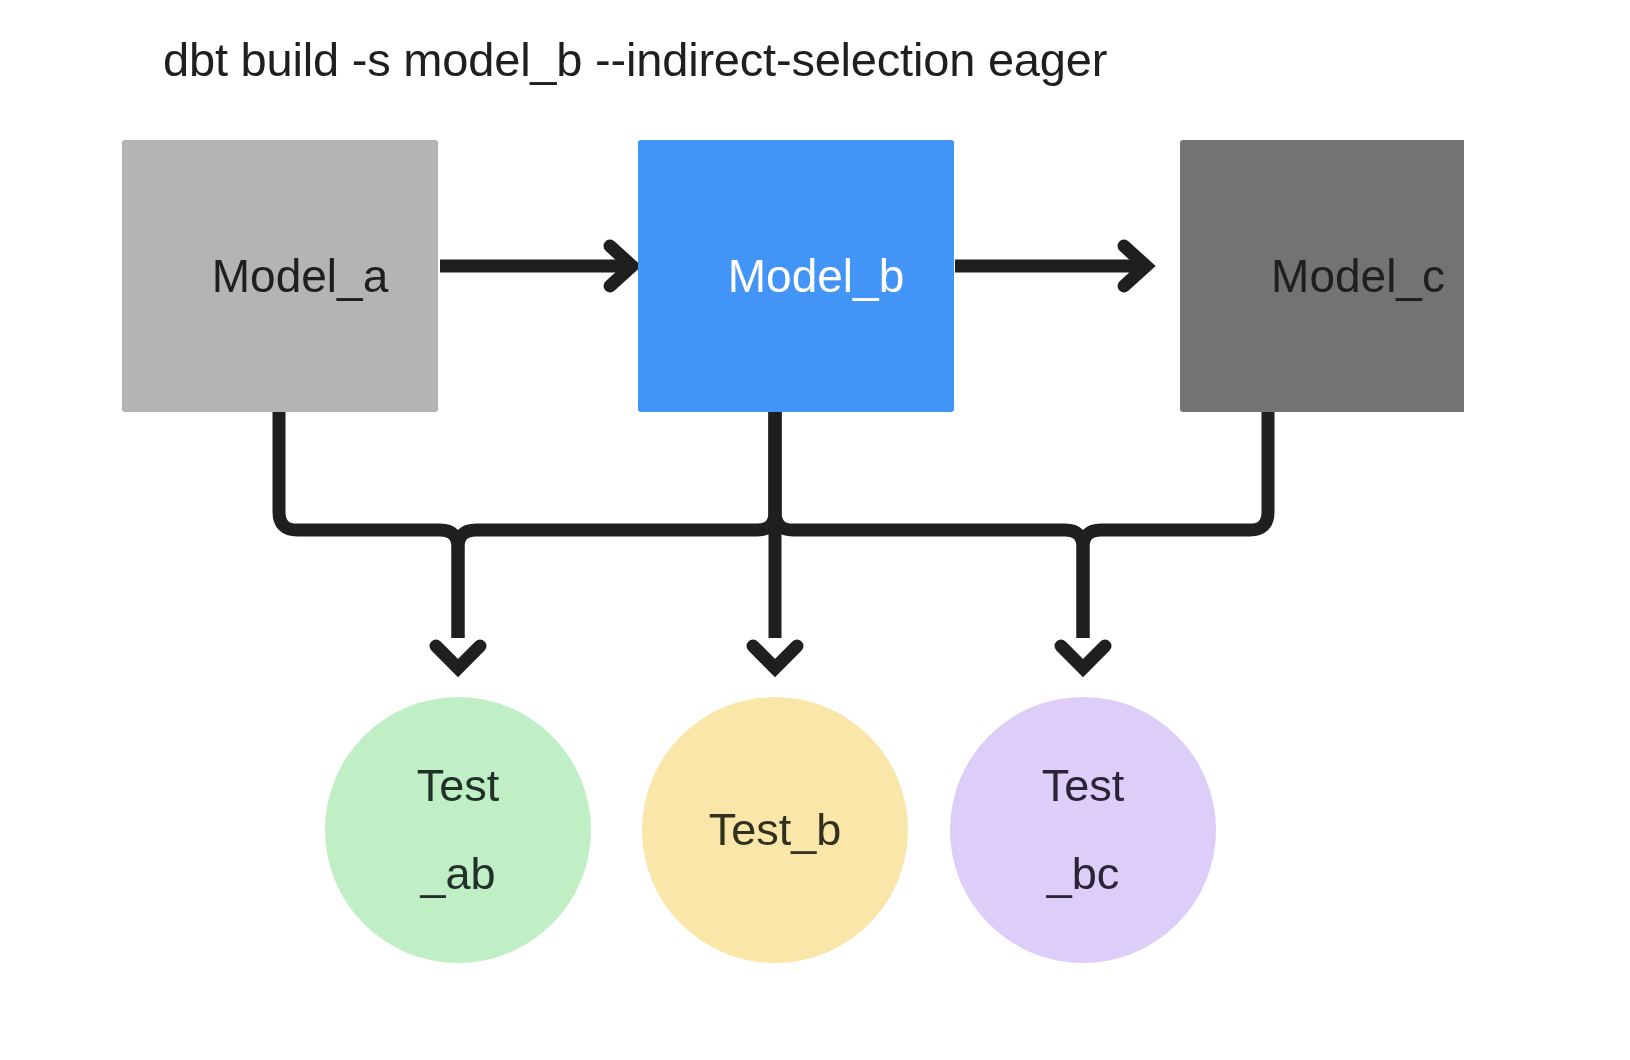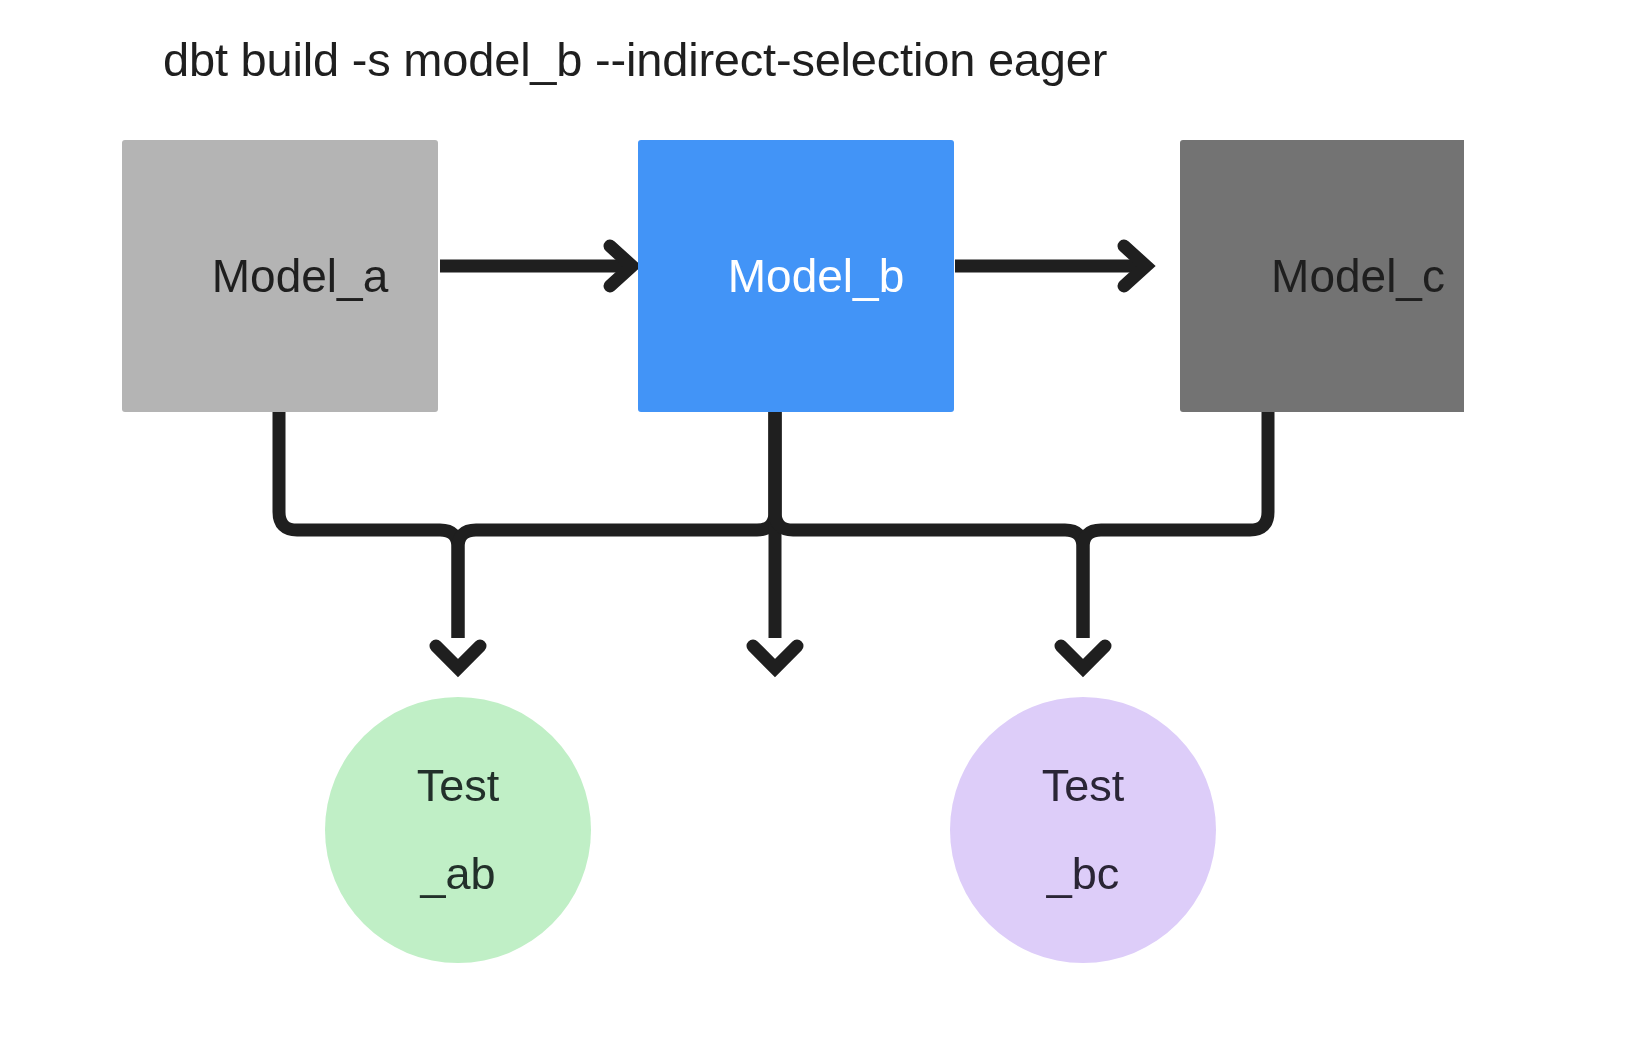--- a/index.html
+++ b/index.html
@@ -131,18 +131,21 @@
     <span>Model_b</span>
   </div>
   <div class="node-box" id="model-c">
     <span>Model_c</span>
   </div>
 
   <div class="node-circle" id="test-ab">
     <span class="circle-line">Test</span>
     <span class="circle-line">_ab</span>
   </div>
+  <div class="node-circle" id="test-b">
+    <span class="circle-line">Test_b</span>
+  </div>
   <div class="node-circle" id="test-bc">
     <span class="circle-line">Test</span>
     <span class="circle-line">_bc</span>
   </div>
 
 </div>
 
 </body></html>

